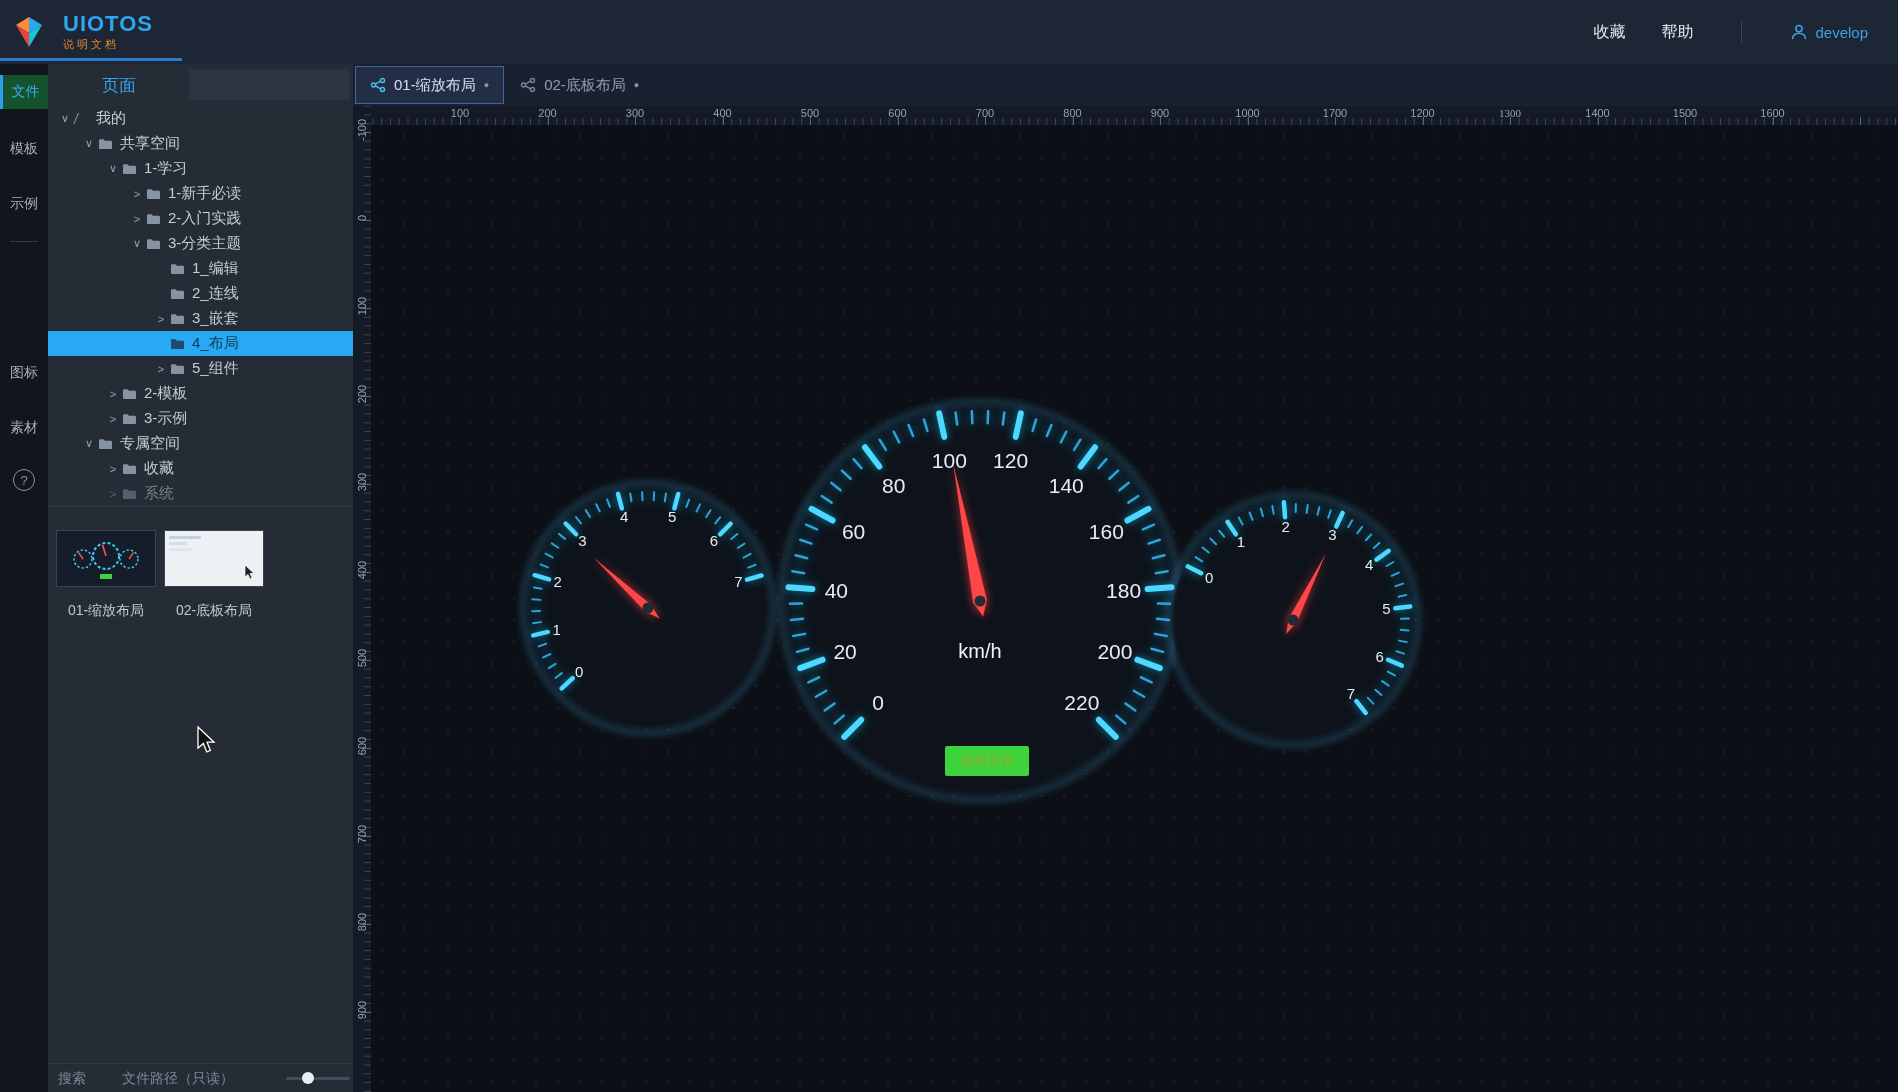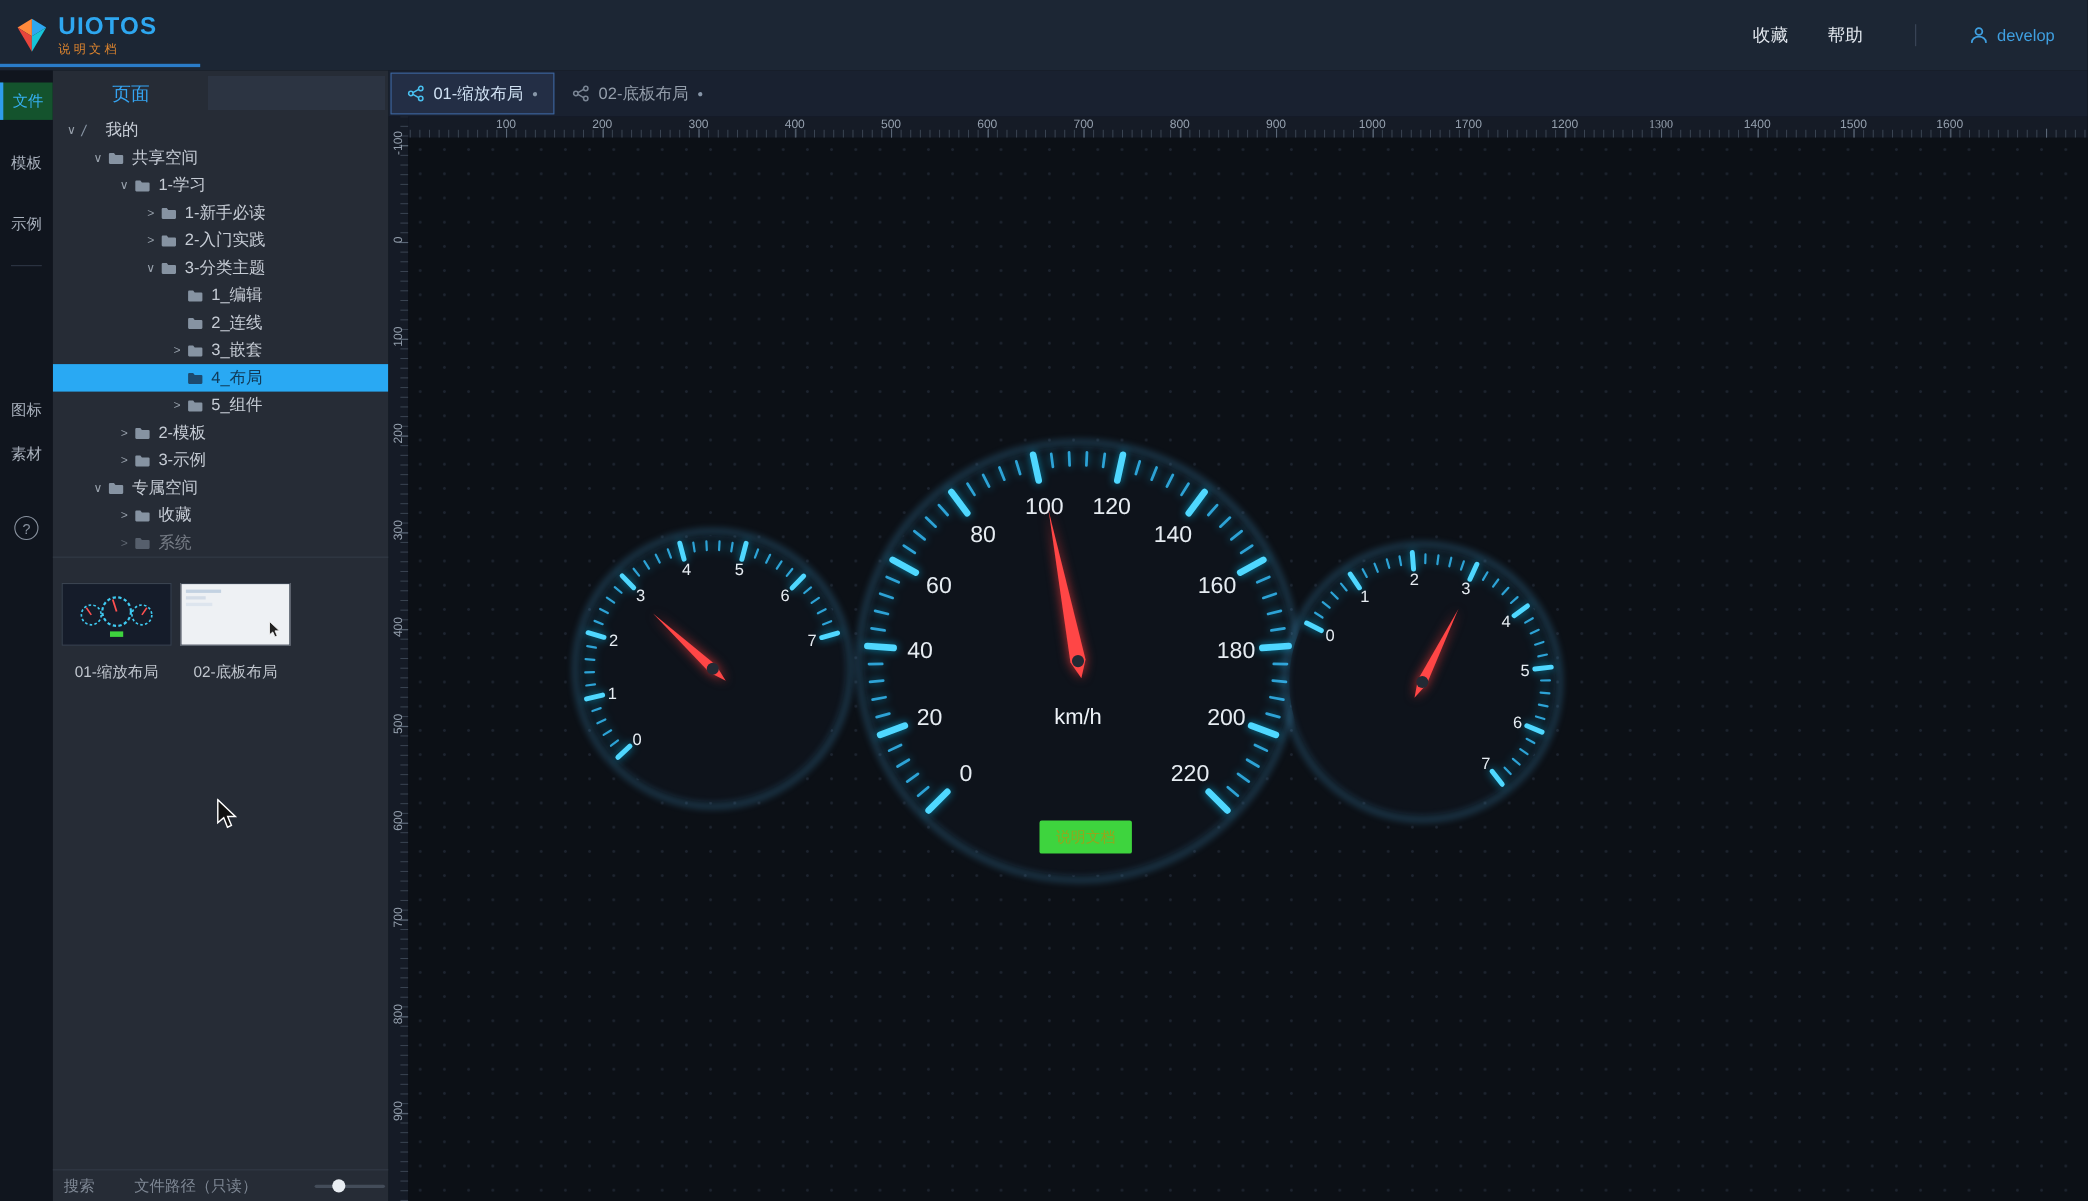--- a/index.html
+++ b/index.html
@@ -4,21 +4,21 @@
 <style>
   html,body{margin:0;padding:0;}
   body{
     width:1898px;height:1092px;overflow:hidden;position:relative;
     background:#0d1117;color:#dde3ea;
     font-family:"Liberation Sans","DejaVu Sans",sans-serif;
     -webkit-font-smoothing:antialiased;
   }
   
   #topbar{position:absolute;left:0;top:0;right:0;height:64px;background:#1c2634;display:flex;align-items:center;z-index:30;}
-  #logo{display:flex;align-items:center;gap:7px;padding:0 14px 0 12px;height:100%;position:relative;}
+  #logo{display:flex;align-items:center;gap:17px;padding:0 14px 0 12px;height:100%;position:relative;}
   #logo-underline{position:absolute;left:0;top:58px;width:182px;height:3px;background:#2a7cc9;}
   .logo-title{font-size:22px;font-weight:bold;color:#2ea7f0;letter-spacing:1px;line-height:22px;}
   .logo-sub{font-size:11px;color:#e0862e;letter-spacing:3px;margin-top:2px;}
   #topbar-menu{display:flex;align-items:center;margin-left:14px;}
   .menu-item{padding:0 23px;font-size:16px;color:#e3e8ef;cursor:default;}
   .vdiv{width:1px;height:20px;background:#3c4759;margin:0 12px;display:inline-block;}
   #topbar-right{margin-left:auto;display:flex;align-items:center;gap:36px;padding-right:30px;font-size:16px;color:#e3e8ef;}
   #user-chip{display:flex;align-items:center;gap:7px;color:#3f9fe0;font-size:15px;}
   
   #icon-sidebar{position:absolute;left:0;top:64px;width:48px;bottom:0;background:#10151e;z-index:20;}
@@ -124,21 +124,21 @@
 </header>
 
 <aside id="icon-sidebar">
   <div class="side-divider"></div>
   <div id="help-circle">?</div>
 <div class="side-item active" style="top: 11px;">文件</div>
     <div class="side-item" style="top: 68px;">模板</div>
     <div class="side-item" style="top: 123px;">示例</div>
     <div class="side-item" style="top: 235px; margin-left: 42px;">组件</div>
     <div class="side-item" style="top: 292px;">图标</div>
-    <div class="side-item" style="top: 332px;">素材</div>
+    <div class="side-item" style="top: 347px;">素材</div>
   </aside>
 
 <section id="tree-panel">
   <div id="panel-header">
     <span id="panel-title">页面</span>
     <div id="header-track"></div>
   </div>
   <div id="tree">
       <div class="tree-row" style="padding-left: 8px;">
         <span class="chev">∨</span>

